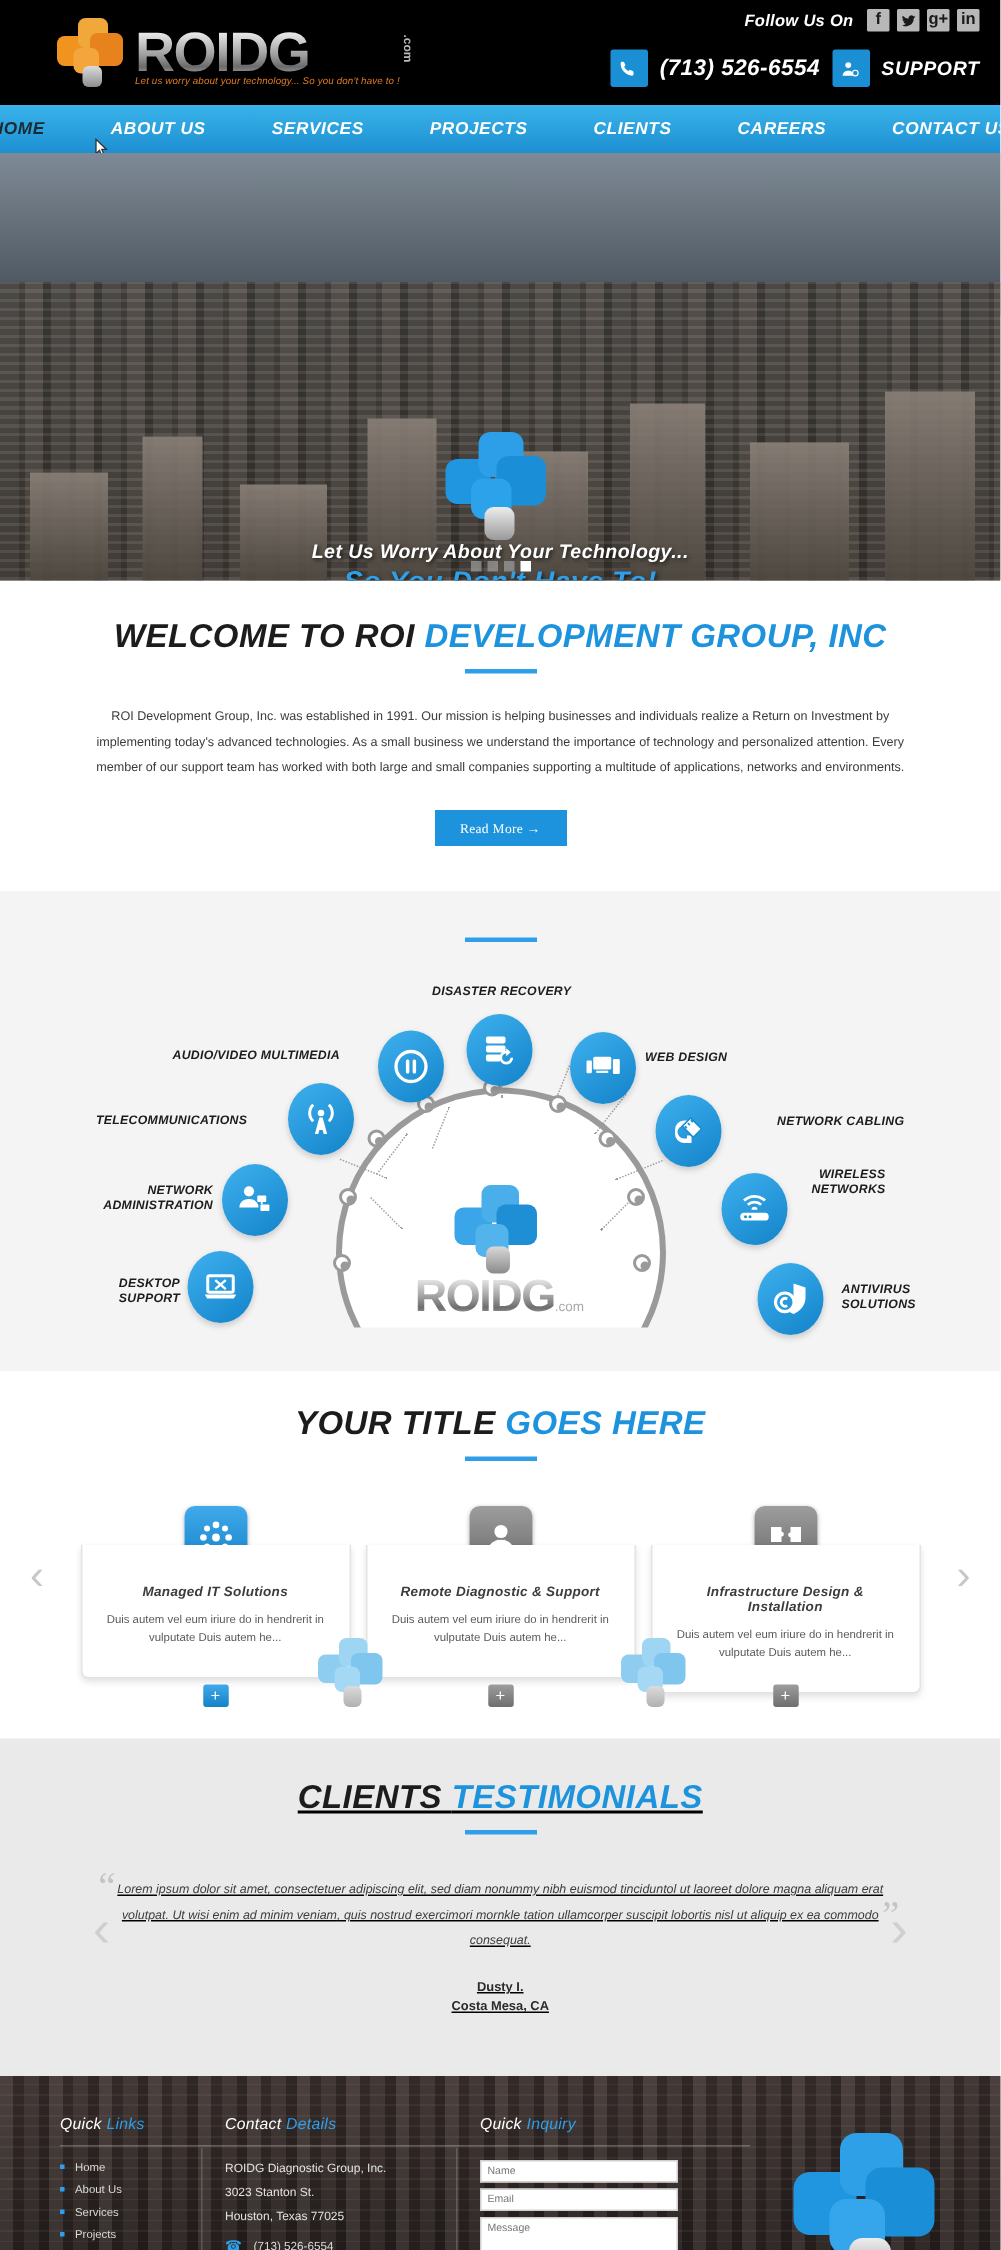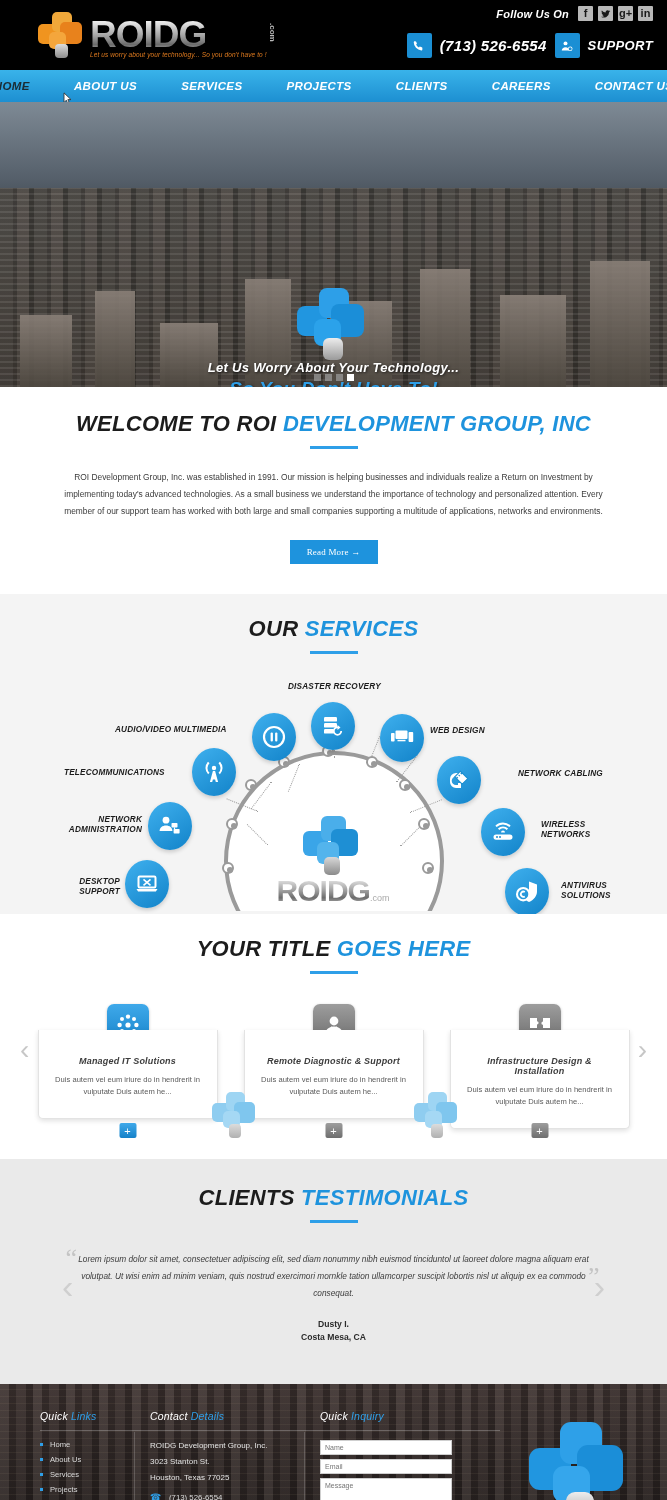--- a/index.html
+++ b/index.html
@@ -118,21 +118,21 @@
   .cl.c{width:27px;height:27px;left:28px;top:13px;background:#1e8fd4;}
   .cl.d{width:22px;height:22px;left:14px;top:26px;background:#53b4ec;}
   .cl.e{width:16px;height:18px;left:21px;top:41px;background:linear-gradient(#d8d8d8,#8b8b8b);border-radius:5px;}
   .cl-word { font-size:30px; font-weight:bold; letter-spacing:-1px; margin-top:1px;
     background:linear-gradient(#efefef 10%,#a0a0a0 50%,#6d6d6d 72%,#cfcfcf 100%);
     -webkit-background-clip:text; background-clip:text; color:transparent;}
   .cl-com { font-size:9px; color:#a9a9a9; }
 
   
   .yourtitle { background:#fff; padding:22px 0 30px; position:relative;}
-  .cards { display:flex; justify-content:center; gap:26px; margin-top:30px; position:relative;}
+  .cards { display:flex; justify-content:center; gap:10px; margin-top:30px; position:relative;}
   .card { width:180px; position:relative;}
   .card-ico { width:42px; height:42px; border-radius:7px; margin:0 auto; display:flex;
     align-items:center; justify-content:center; color:#fff;
     background:linear-gradient(#9d9d9d,#6a6a6a); box-shadow:0 1px 3px rgba(0,0,0,.25);}
   .card-ico.active { background:linear-gradient(#3fa9ea,#1581c8); }
   .card-ico svg { width:24px; height:24px; fill:#fff;}
   .card-body { background:#fff; border:1px solid #e3e3e3; border-top:0; border-radius:0 0 5px 5px;
     margin-top:-16px; padding:26px 14px 20px; box-shadow:0 2px 5px rgba(0,0,0,.12); text-align:center;}
   .card-h { font-size:9px; font-weight:bold; font-style:italic; color:#3c3c3c; letter-spacing:.2px;}
   .card-p { font-size:7.6px; color:#5a5a5a; line-height:12px; margin-top:8px;}
@@ -145,21 +145,21 @@
   .sl { position:absolute; border-radius:5px;}
   .sl.a{width:19px;height:19px;left:0;top:11px;background:#8fcdf0;}
   .sl.b{width:19px;height:19px;left:14px;top:0;background:#9ed5f3;}
   .sl.c{width:21px;height:21px;left:22px;top:10px;background:#7fc6ee;}
   .sl.d{width:17px;height:17px;left:11px;top:19px;background:#a5d8f4;}
   .sl.e{width:12px;height:14px;left:17px;top:32px;background:linear-gradient(#dcdcdc,#b0b0b0);border-radius:4px;}
   .chev { position:absolute; top:120px; color:#c7c7c7; font-size:28px; font-weight:300; cursor:pointer;}
   .chev.l { left:20px;} .chev.r { right:20px;}
 
   
-  .testi { background:#eaeaea; padding:26px 16px 40px; position:relative;}
+  .testi { background:#eaeaea; padding:26px 16px 40px; position:relative;text-decoration:underline;}
   .quote { width:520px; margin:28px auto 0; text-align:center; position:relative;}
   .quote p { font-size:8.3px; font-style:italic; color:#3c3c3c; line-height:17px;}
   .qm { position:absolute; color:#c4c4c4; font-size:26px; font-family:"Liberation Serif",serif; line-height:1;}
   .qm.open { left:-8px; top:-6px;} .qm.close { right:-6px; bottom:12px;}
   .author { text-align:center; margin-top:16px; font-size:8.6px; font-weight:bold; color:#2b2b2b; line-height:13px;}
   .tchev { position:absolute; top:108px; color:#cfcfcf; font-size:34px; font-weight:300; cursor:pointer;}
   .tchev.l { left:62px;} .tchev.r { right:62px;}
 
   
   .footer { position:relative; height:160px; overflow:hidden;
@@ -298,23 +298,20 @@
   <div class="welcome">
     <div class="sec-title">
       <span>WELCOME TO ROI </span><span class="blue">DEVELOPMENT GROUP, INC</span>
     </div>
     <div class="sec-rule"></div>
     <p>ROI Development Group, Inc. was established in 1991. Our mission is helping businesses and individuals realize a Return on Investment by implementing today's advanced technologies. As a small business we understand the importance of technology and personalized attention.  Every member of our support team has worked with both large and small companies supporting a multitude of applications, networks and environments.</p>
     <button class="readmore">Read More  →</button>
   </div>
 
   <div class="services">
-    <div class="sec-title">
-      <span>OUR </span><span class="blue">SERVICES</span>
-    </div>
     <div class="sec-rule"></div>
 
     <div class="svc-canvas">
       <div class="arc"></div>
       <div class="arc-mask"></div>
 
       <div class="spoke" style="left:268px;top:180px;width:30px;transform:rotate(-135deg);"></div>
       <div class="spoke" style="left:258px;top:146px;width:34px;transform:rotate(-158deg);"></div>
       <div class="spoke" style="left:272px;top:116px;width:34px;transform:rotate(-233deg);"></div>
       <div class="spoke" style="left:300px;top:98px;width:30px;transform:rotate(-248deg);"></div>
@@ -422,21 +419,21 @@
           </svg>
       </div>
 
       <div class="lbl" style="left:288px;top:16px;">DISASTER RECOVERY</div>
       <div class="lbl r" style="left:115px;top:59px;">AUDIO/VIDEO MULTIMEDIA</div>
       <div class="lbl" style="left:430px;top:60px;">WEB DESIGN</div>
       <div class="lbl r" style="left:64px;top:102px;">TELECOMMUNICATIONS</div>
       <div class="lbl" style="left:518px;top:103px;">NETWORK CABLING</div>
       <div class="lbl r" style="left:47px;top:149px;width:95px;text-align:right;white-space:pre-line;">NETWORK
 ADMINISTRATION</div>
-      <div class="lbl" style="left:541px;top:154px;white-space:pre-line;">WIRELESS
+      <div class="lbl" style="left:541px;top:138px;white-space:pre-line;text-align:right;">WIRELESS
 NETWORKS</div>
       <div class="lbl r" style="left:52px;top:211px;width:68px;text-align:right;white-space:pre-line;">DESKTOP
 SUPPORT</div>
       <div class="lbl" style="left:561px;top:215px;white-space:pre-line;">ANTIVIRUS
 SOLUTIONS</div>
 
       <div class="ctr-logo">
         <div class="cl-mark">
           <span class="cl a"></span>
             <span class="cl b"></span>
@@ -581,21 +578,21 @@
           </a>
 
       </div>
 
       <div class="fcol contact">
         <div class="fdivider" style="left:-16px;"></div>
         <div class="fh">
           <span>Contact </span><span class="blue">Details</span>
         </div>
         <div class="fh-rule"></div>
-        <div class="faddr">ROIDG Development Group, Inc.</div>
+        <div class="faddr">ROIDG Diagnostic Group, Inc.</div>
         <div class="faddr">3023 Stanton St.</div>
         <div class="faddr">Houston, Texas 77025</div>
         <div class="fcontact">
           <span class="ci">☎</span>
           <span>(713) 526-6554</span>
         </div>
         <div class="fcontact">
           <span class="ci">⎙</span>
           <span>(713) 526-6554</span>
         </div>

